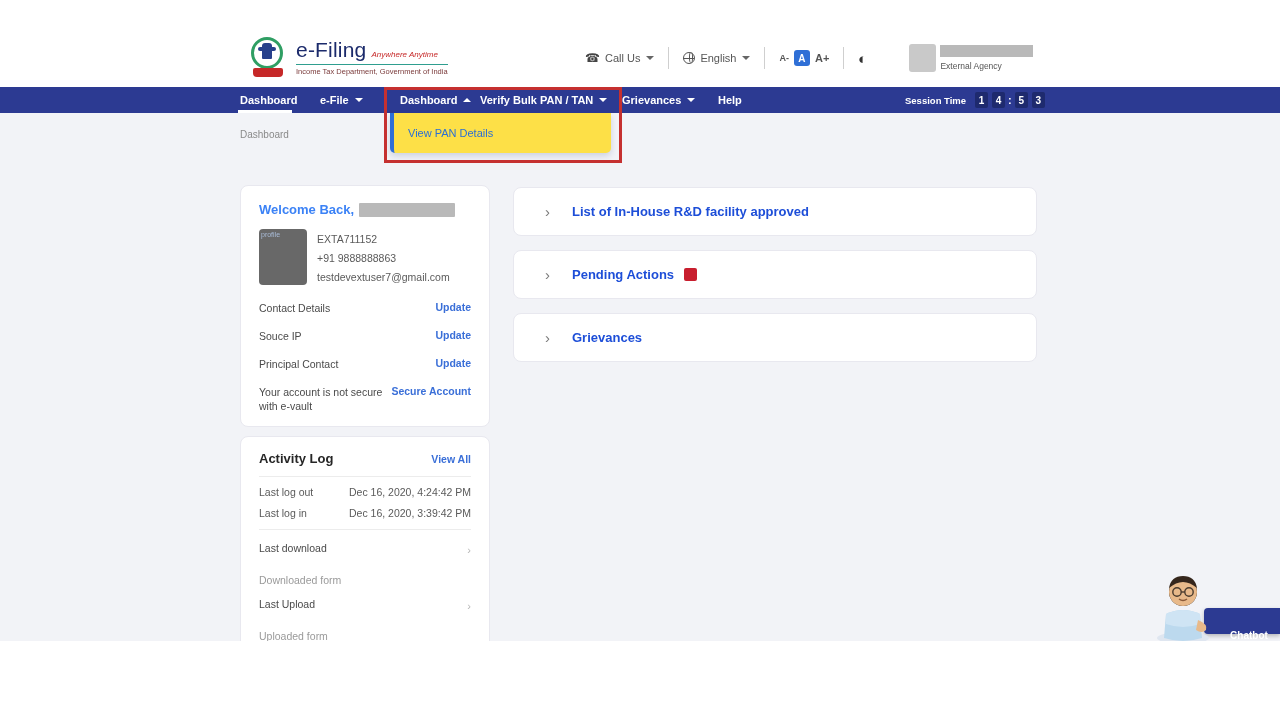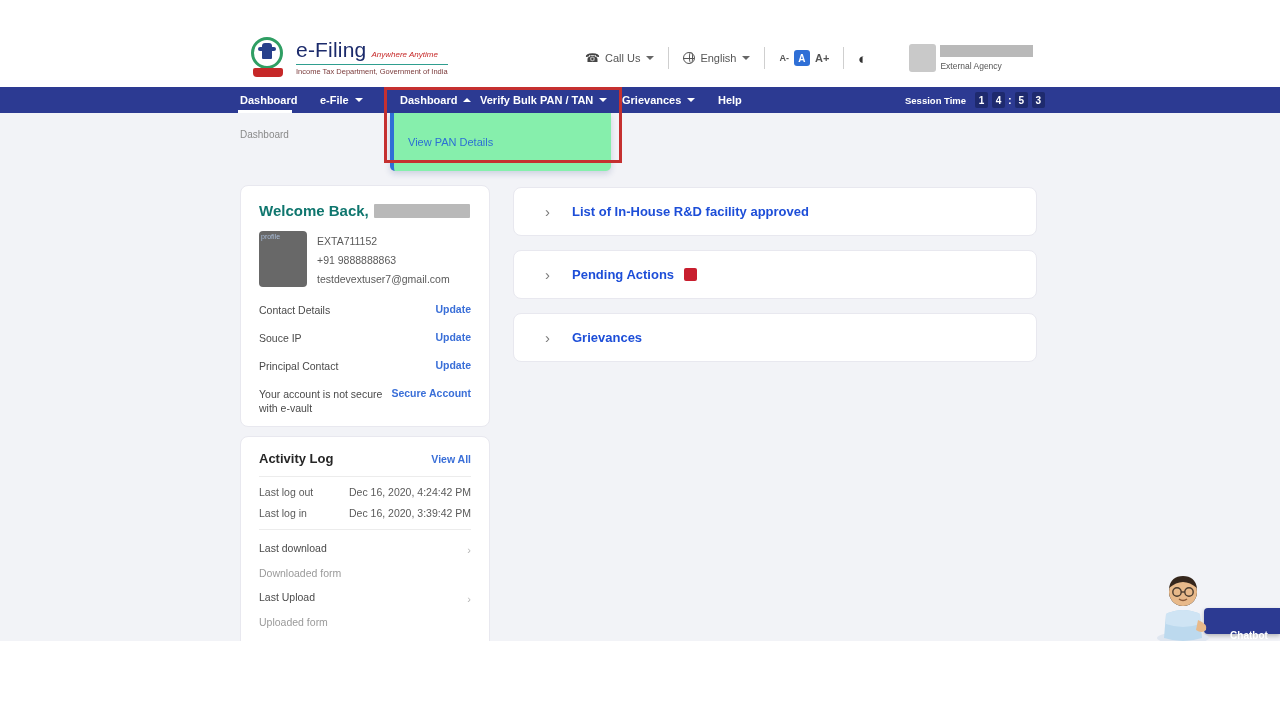--- a/index.html
+++ b/index.html
@@ -52,53 +52,53 @@
   .nav-item { position:absolute; top:0; height:26px; display:flex; align-items:center;
     color:#fff; font-size:11px; font-weight:bold; cursor:pointer; }
   .nav-underline { position:absolute; left:238px; bottom:0; width:54px; height:3px; background:#fff; }
   .session { position:absolute; left:905px; top:0; height:26px; display:flex; align-items:center; }
   .session-label { color:#fff; font-size:9.5px; font-weight:bold; margin-right:7px; }
   .digit { width:13px; height:16px; background:#1e2a6e; border-radius:2px; color:#fff; font-size:10px;
     font-weight:bold; display:flex; align-items:center; justify-content:center; margin:0 2px; }
   .colon { color:#fff; font-size:11px; font-weight:bold; margin:0 1px; }
 
   
-  .dropdown { position:absolute; left:390px; top:113px; width:221px; height:58px; background:#86efac;
+  .dropdown { position:absolute; left:390px; top:113px; width:221px; height:40px; background:#fde047;
     border-left:4px solid #2f6fd6; border-radius:0 0 5px 5px; box-shadow:0 3px 6px rgba(40,60,120,.18);
     display:flex; align-items:center; cursor:pointer; }
   .dropdown span { font-size:11px; color:#2b6fd4; margin-left:14px; }
   .red-box { position:absolute; left:384px; top:87px; width:238px; height:76px;
     border:3px solid #c53030; pointer-events:none; }
 
   
   .bodyarea { position:absolute; top:113px; left:0; width:1280px; height:528px; background:#f2f3f7; overflow:hidden; }
   .breadcrumb { position:absolute; left:240px; top:16px; font-size:10px; color:#8a8a8a; }
 
   .card { position:absolute; background:#fff; border:1px solid #e8e8ef; border-radius:8px; }
   .welcome-card { left:240px; top:72px; width:250px; height:242px; padding:16px 18px; }
   .welcome-row { display:flex; align-items:center; }
-  .welcome-title { font-size:15px; font-weight:bold; color:#0f766e; }
+  .welcome-title { font-size:13px; font-weight:bold; color:#3b82f6; }
   .redact-welcome { width:96px; height:14px; background:#b9b9b9; margin-left:5px; border-radius:1px; }
   .profile-row { display:flex; margin-top:12px; }
   .pimg { position:relative; width:48px; height:56px; background:#686868; border-radius:4px; overflow:hidden; }
   .pimg .alt { position:absolute; left:2px; top:2px; font-size:7px; color:#a9bcd8; }
   .pdet { margin-left:10px; font-size:10.5px; color:#5a5a5a; line-height:19px; padding-top:1px; }
   .info-row { display:flex; justify-content:space-between; align-items:flex-start; margin-top:14px; }
   .info-label { font-size:10.5px; color:#4a4a4a; max-width:130px; line-height:14px; }
   .info-action { font-size:10.5px; color:#3a6fd8; font-weight:bold; cursor:pointer; text-align:right; }
 
   .activity-card { left:240px; top:323px; width:250px; height:215px; padding:14px 18px; }
   .act-head { display:flex; justify-content:space-between; align-items:center; border-bottom:1px solid #ececec; padding-bottom:10px; }
   .act-title { font-size:13px; font-weight:bold; color:#262626; }
   .view-all { font-size:10.5px; color:#3a6fd8; font-weight:bold; cursor:pointer; }
   .act-row { display:flex; justify-content:space-between; font-size:10.5px; color:#5a5a5a; padding:9px 0 0 0; }
   .act-div { border-bottom:1px solid #ececec; margin-top:10px; }
   .act-item { margin-top:12px; position:relative; }
   .act-item .l1 { font-size:10.5px; color:#4a4a4a; }
-  .act-item .l2 { font-size:10.5px; color:#9a9a9a; margin-top:13px; }
+  .act-item .l2 { font-size:10.5px; color:#9a9a9a; margin-top:20px; }
   .act-item .go { position:absolute; right:0; top:2px; color:#b5b5b5; font-size:11px; }
 
   .acc { left:513px; width:524px; height:49px; display:flex; align-items:center; cursor:pointer; }
   .acc-1 { top:74px; } .acc-2 { top:137px; } .acc-3 { top:200px; }
   .acc .arrow { color:#7a7a7a; font-size:15px; margin-left:31px; }
   .acc .t { font-size:13px; font-weight:bold; color:#1d4ed8; margin-left:22px; }
   .badge { width:13px; height:13px; background:#c81e2e; border-radius:2px; margin-left:10px; }
 
   
   .chat-banner { position:absolute; left:1204px; top:495px; width:76px; height:26px; background:#2c3a92;

